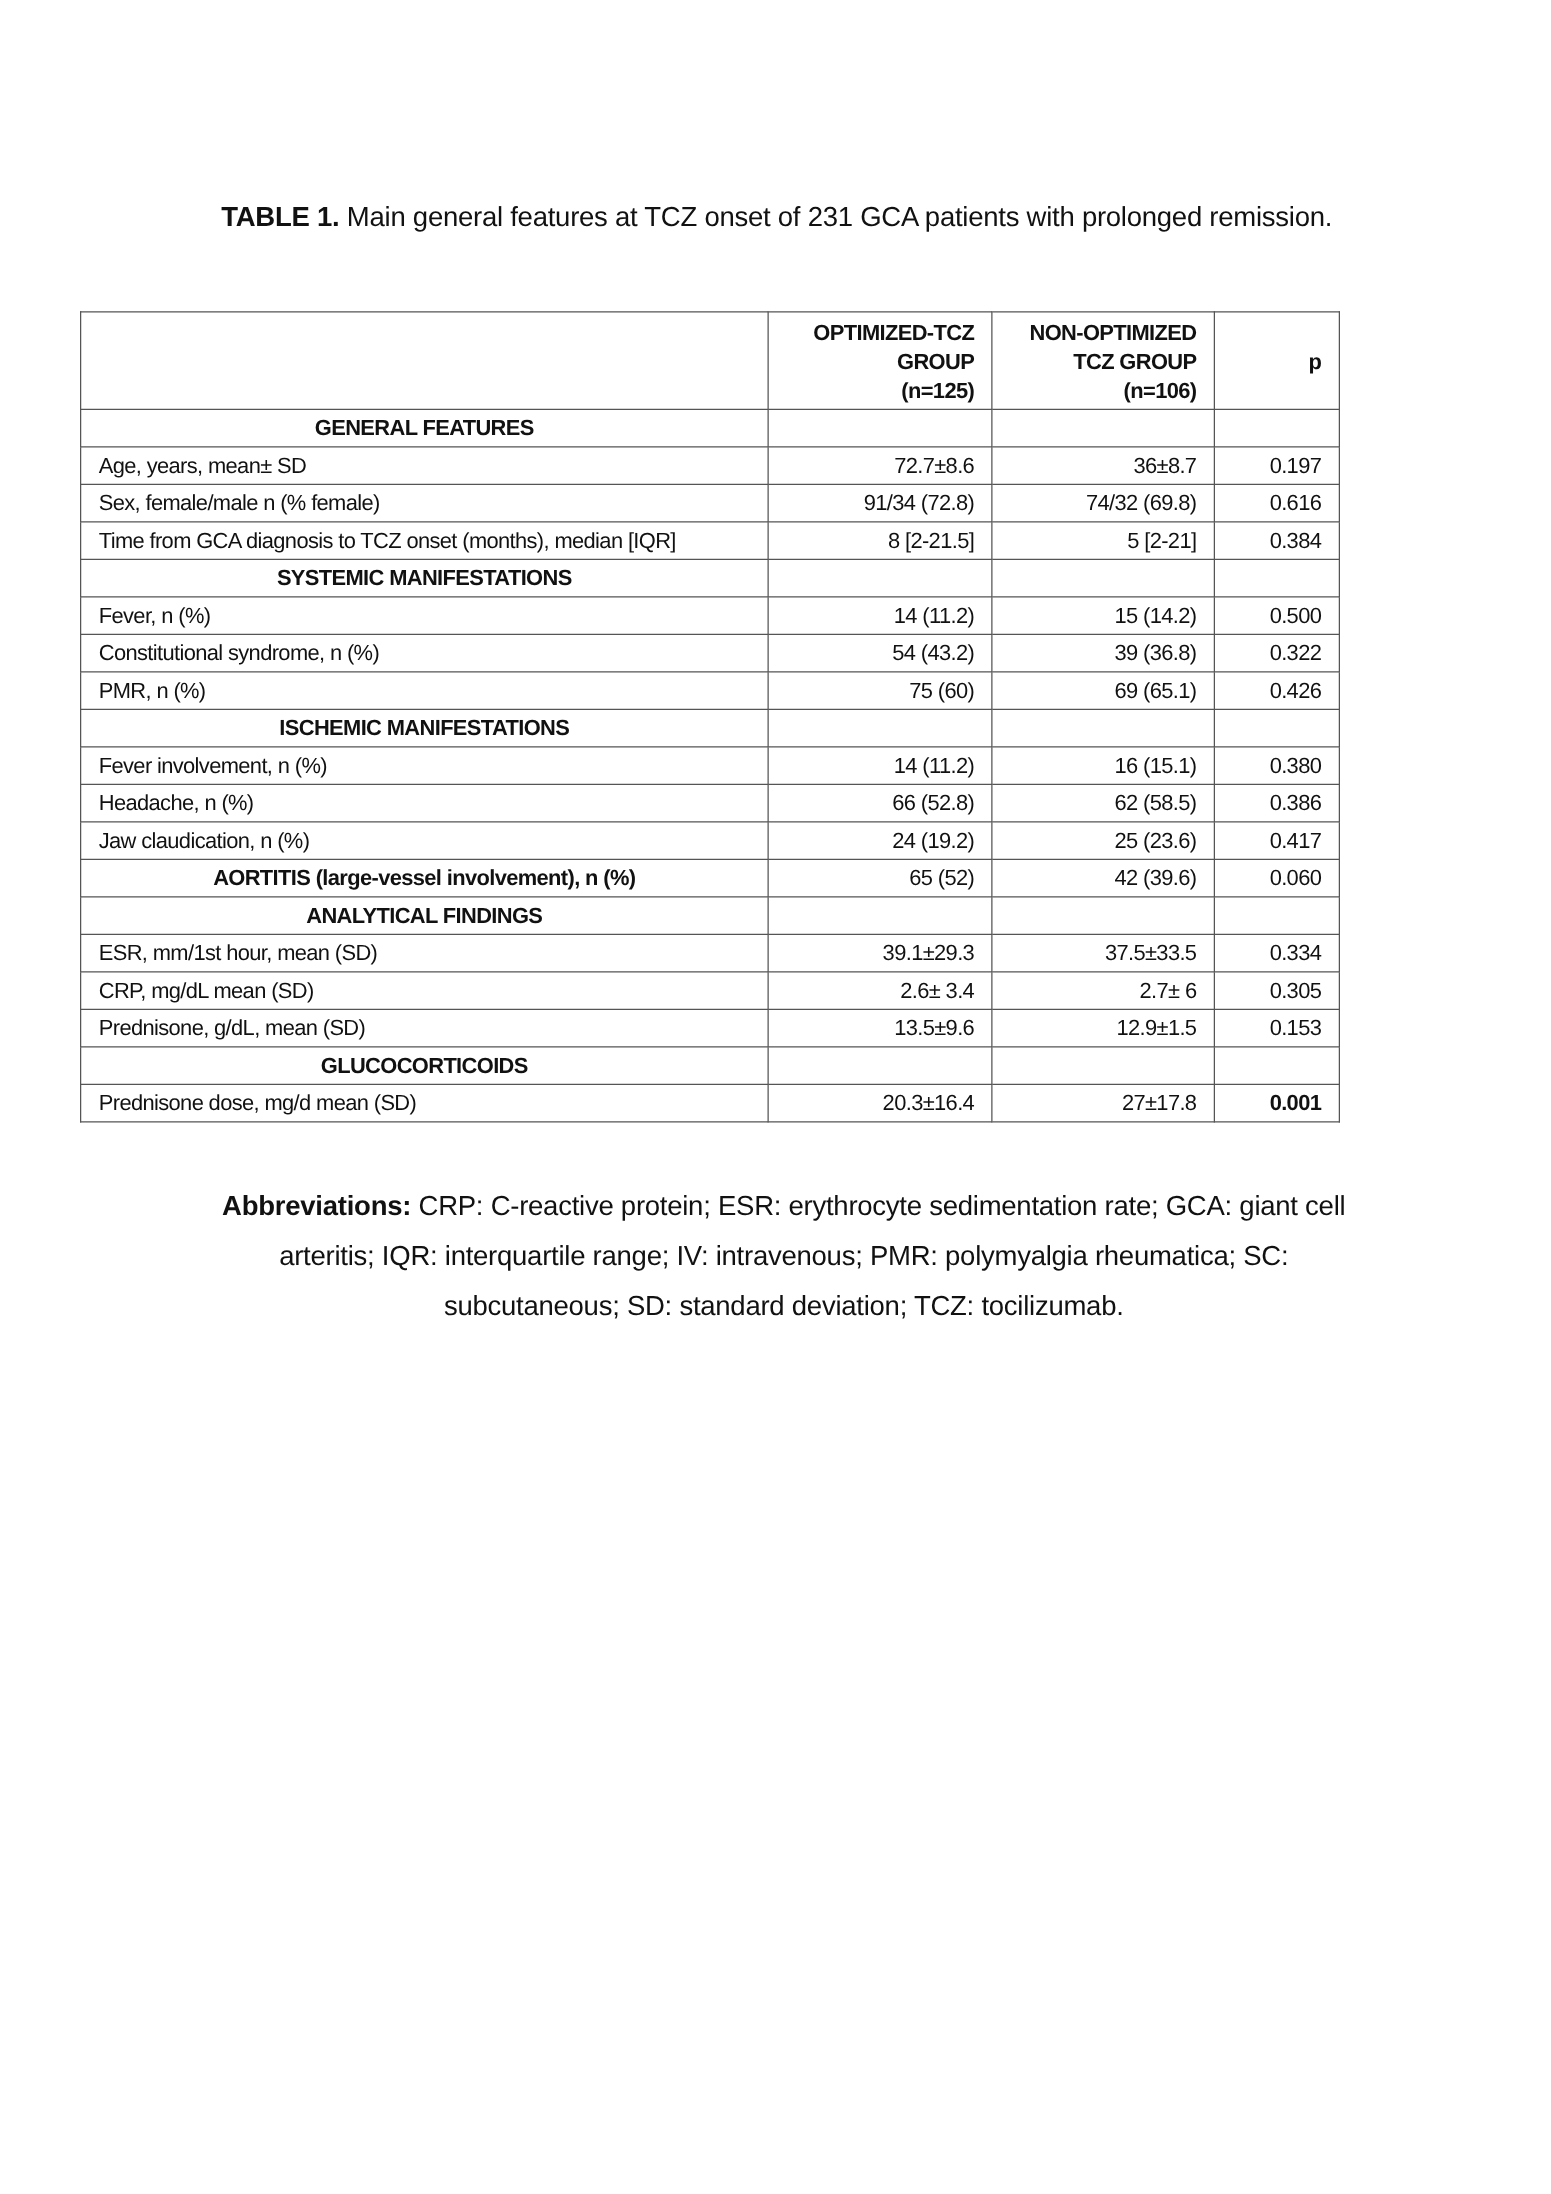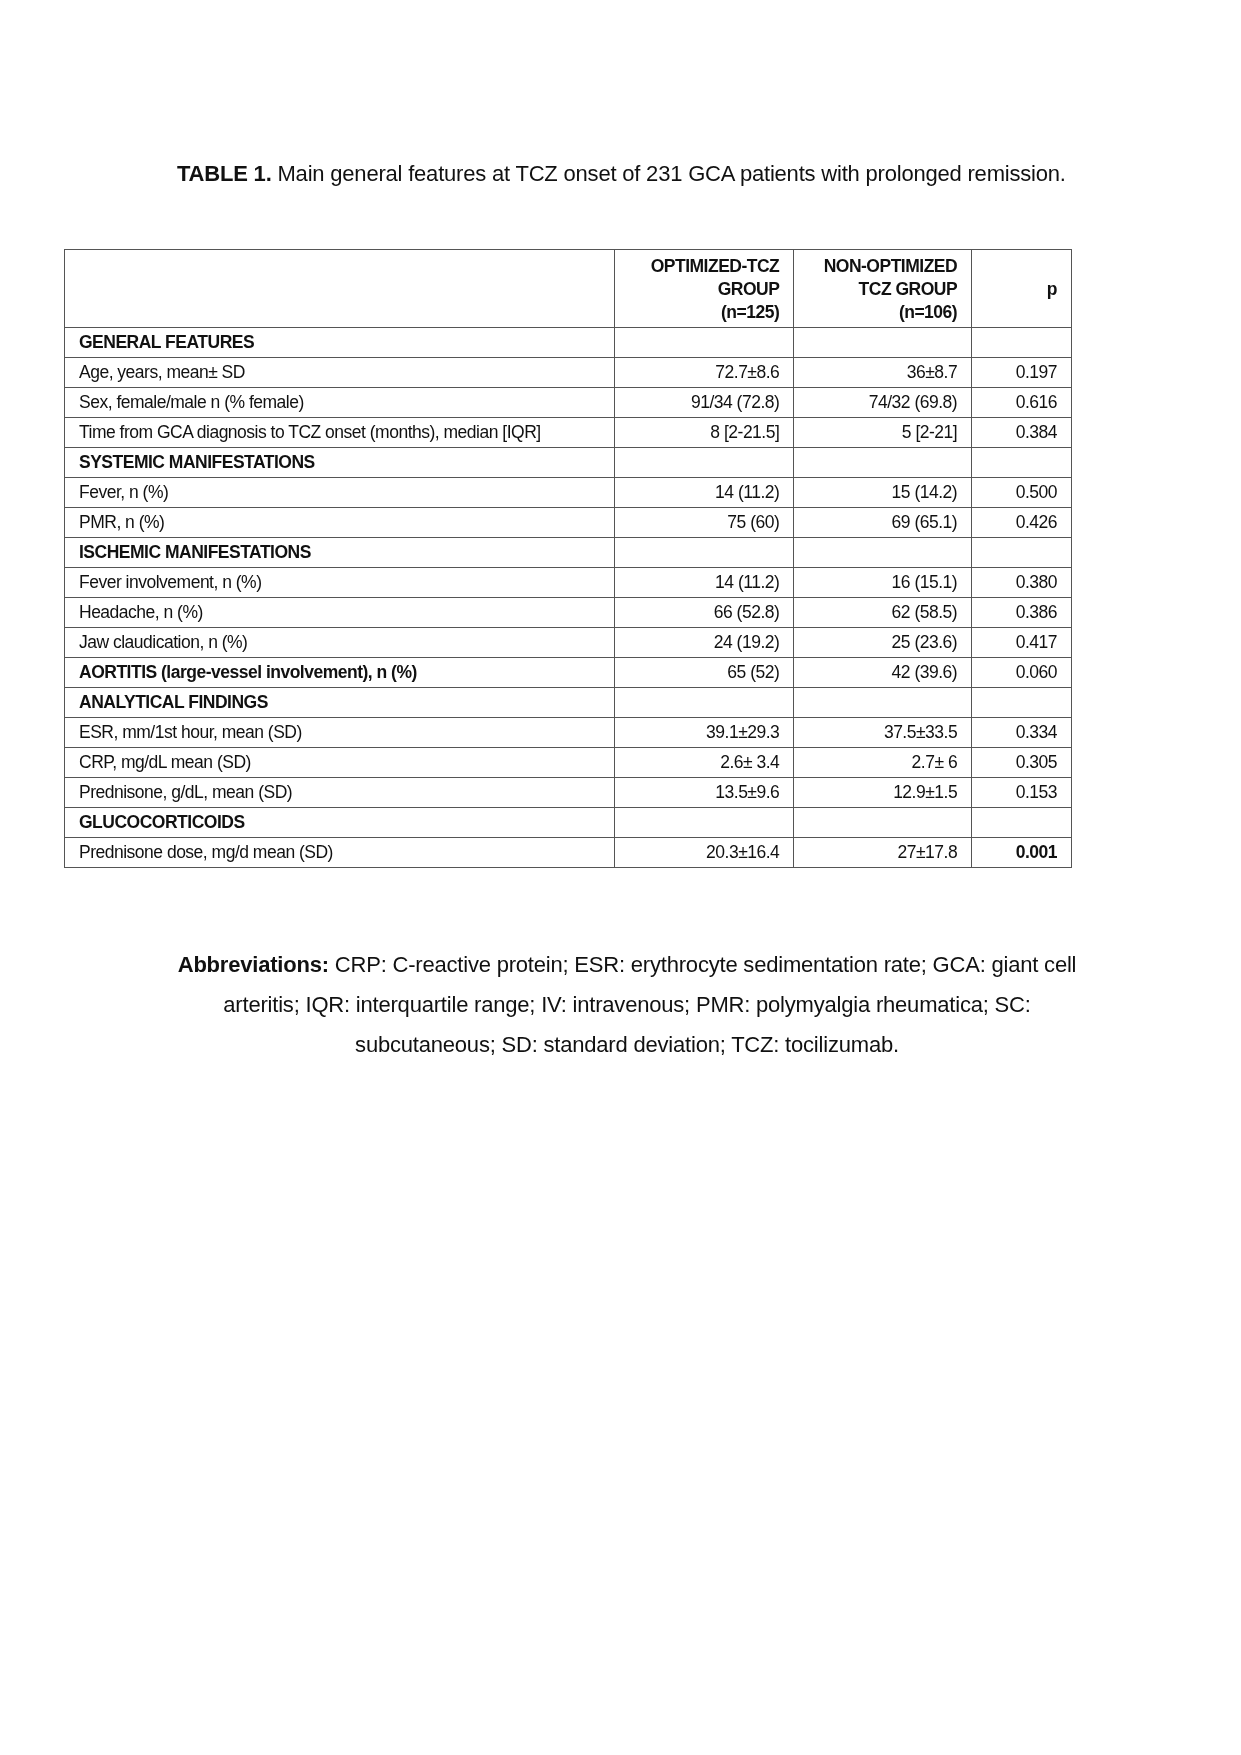--- a/index.html
+++ b/index.html
@@ -10,21 +10,21 @@
   .caption b { font-weight: bold; }
   table.main { position: absolute; left: 64px; top: 234px; width: 1008px;
                border-collapse: collapse; font-size: 17.5px; letter-spacing: -0.5px;
                font-stretch: condensed; margin-top: 15px; }
   table.main td, table.main th { border: 1.5px solid #555; padding: 0 14px; height: 29px;
                                  vertical-align: middle; }
   table.main th { font-weight: bold; text-align: right; vertical-align: bottom;
                   line-height: 23px; padding-top: 4px; padding-bottom: 3px; height: 70px; }
   col.c1 { width: 612px; } col.c2 { width: 189px; } col.c3 { width: 188px; } col.c4 { width: 105px; }
   td.num { text-align: right; }
-  td.sect { font-weight: bold; padding-left: 14px; }
+  td.sect { font-weight: bold; padding-left: 14px; text-align: center; }
   td.item { padding-left: 46px; }
   td.bold { font-weight: bold; }
   .abbrev { position: absolute; left: 177px; top: 945px; width: 900px;
             font-size: 22px; line-height: 40px; letter-spacing: -0.2px; text-align: center; }
 </style>
 </head>
 <body>
 
 <div class="caption"><b>TABLE 1.</b><span> Main general features at TCZ onset of 231 GCA patients with prolonged remission.</span></div>
 
@@ -80,20 +80,26 @@
         <td class="sect">SYSTEMIC MANIFESTATIONS</td>
         <td class="num"></td>
         <td class="num"></td>
         <td class="num"></td>
       </tr>
       <tr>
         <td class="item">Fever, n (%)</td>
         <td class="num">14 (11.2)</td>
         <td class="num">15 (14.2)</td>
         <td class="num">0.500</td>
+      </tr>
+      <tr>
+        <td class="item">Constitutional syndrome, n (%)</td>
+        <td class="num">54 (43.2)</td>
+        <td class="num">39 (36.8)</td>
+        <td class="num">0.322</td>
       </tr>
       <tr>
         <td class="item">PMR, n (%)</td>
         <td class="num">75 (60)</td>
         <td class="num">69 (65.1)</td>
         <td class="num">0.426</td>
       </tr>
       <tr>
         <td class="sect">ISCHEMIC MANIFESTATIONS</td>
         <td class="num"></td>

